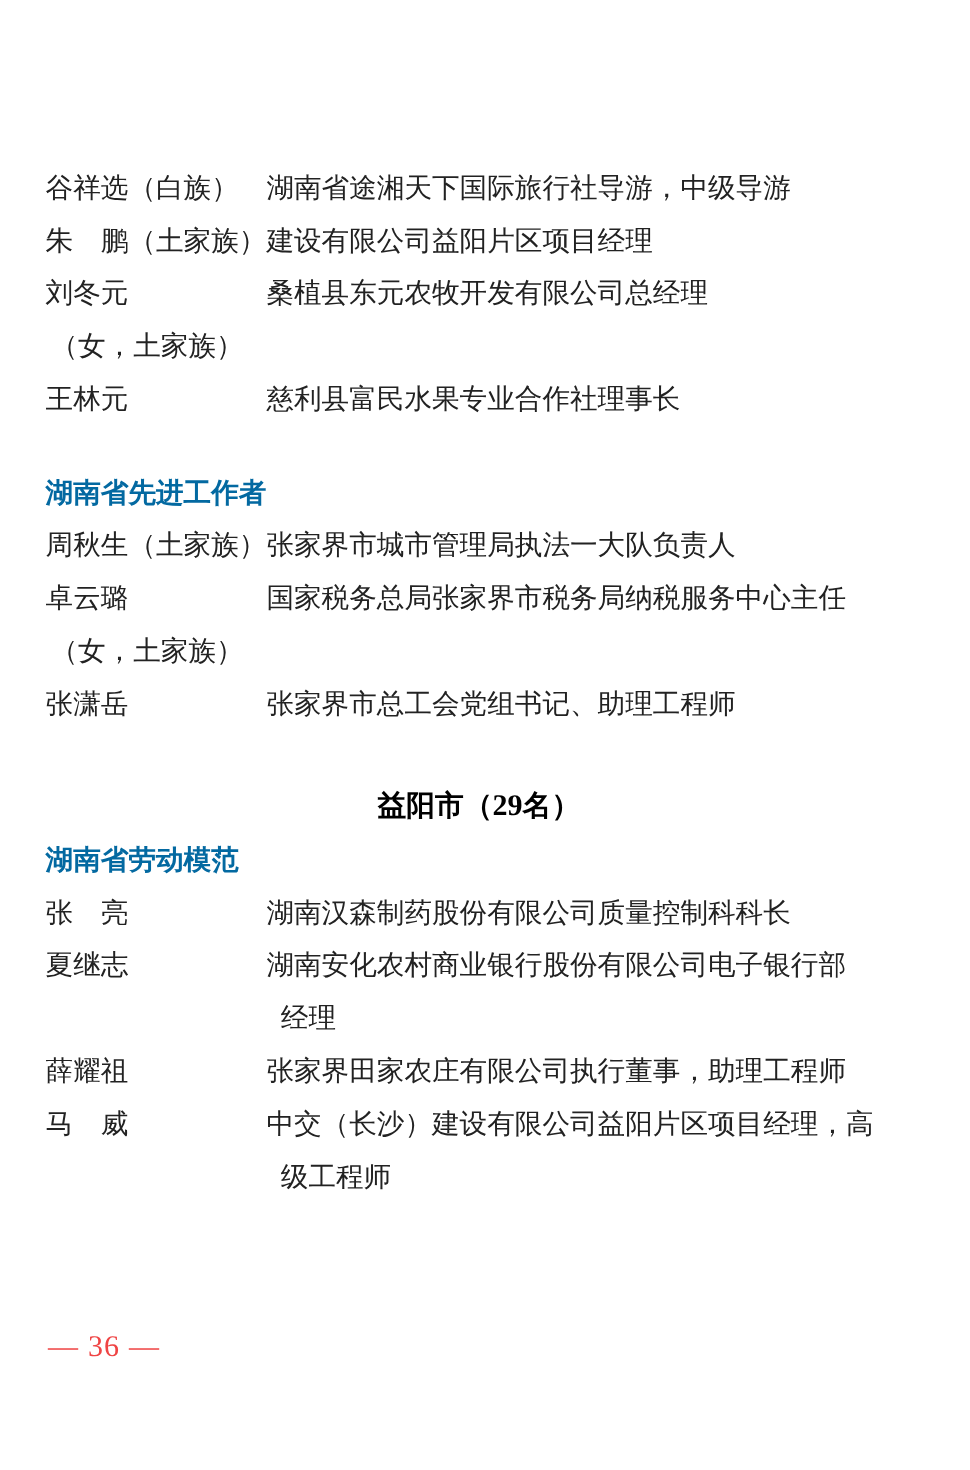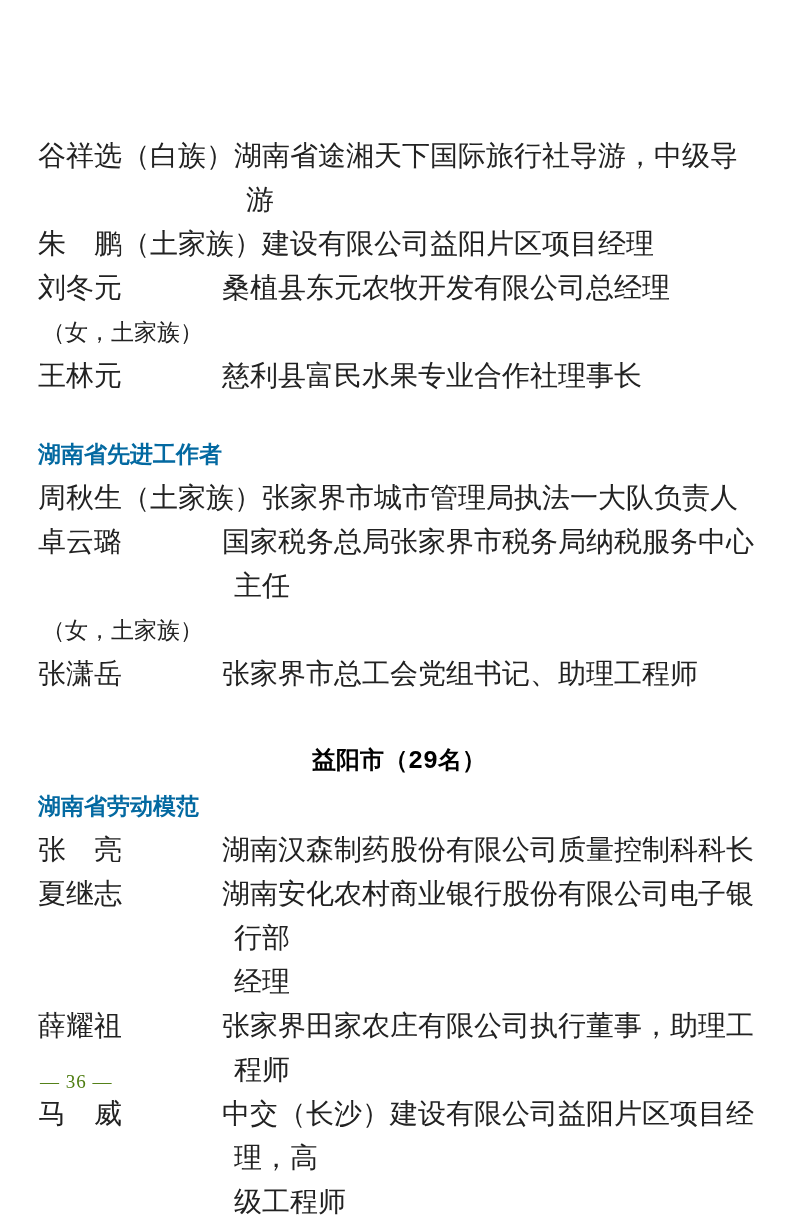--- a/index.html
+++ b/index.html
@@ -5,38 +5,38 @@
   html,body{margin:0;padding:0;}
   body{
     width:808px;height:1225px;
     background:#ffffff;
     font-family:"Liberation Sans",sans-serif;
     color:#222222;
     position:relative;
     overflow:hidden;
   }
   .content{padding:134px 48px 0 38px;}
-  .row{display:flex;font-size:28px;line-height:44px;}
+  .row{display:flex;font-size:23px;line-height:44px;}
   .name{flex:0 0 184px;white-space:nowrap;}
   .desc{flex:1;white-space:pre-line;padding-left:12px;text-indent:-12px;}
   .note{font-size:23px;line-height:44px;padding-left:4px;}
   .sec-heading{
     font-weight:bold;color:#0369a1;
     font-size:23px;line-height:44px;
   }
   .gap-before{margin-top:34px;}
   .city-heading{
     text-align:center;font-weight:bold;color:#000000;
     font-size:24px;line-height:44px;margin-top:42px;
   }
-  .serif-num{font-family:Liberation Mono, monospace;font-size:25px;font-weight:bold;}
+  .serif-num{font-family:Liberation Serif, serif;font-size:25px;font-weight:bold;}
   .footer{
-    position:absolute;left:40px;top:1072px;
+    position:absolute;left:40px;top:1113px;
     font-family:"Liberation Serif",serif;
-    font-size:19px;line-height:20px;color:#4d7c0f;
+    font-size:25px;line-height:20px;color:#ef4444;
     letter-spacing:1px;
   }
 </style>
 </head>
 <body>
 
 <div class="content">
 
   <div class="row">
     <div class="name">谷祥选（白族）</div>

